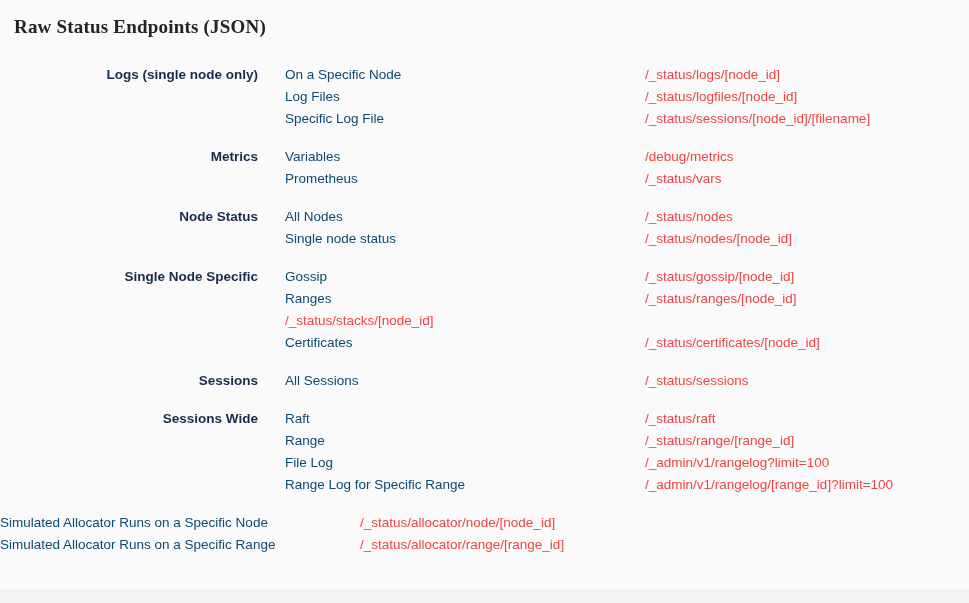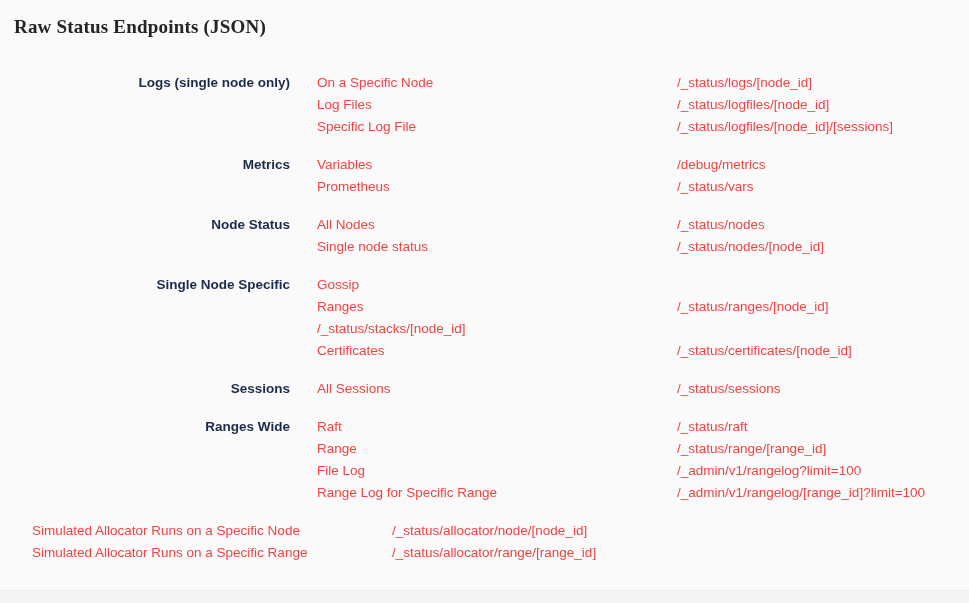--- a/index.html
+++ b/index.html
@@ -17,22 +17,21 @@
     margin: 0;
     padding: 14px 0 0 14px;
     font-size: 19px;
     font-weight: 700;
     letter-spacing: .2px;
     color: #242424;
     line-height: 26px;
     font-family: Liberation Serif, serif;
   }
   .sections {
-    margin-top: 32px;
-    padding-left: 32px;
+    margin-top: 24px;
   }
   .section {
     display: grid;
     grid-template-columns: 258px 1fr;
     column-gap: 27px;
     margin-bottom: 16px;
   }
   .category {
     text-align: right;
     color: #1a2b4a;
@@ -41,21 +40,21 @@
     line-height: 22px;
   }
   .entries { display: block; }
   .entry {
     display: grid;
     grid-template-columns: 360px 1fr;
     font-size: 13.5px;
     line-height: 22px;
   }
   .link {
-    color: #ef4444;
+    color: #0c4a6e;
     text-decoration: none;
     cursor: pointer;
   }
   .path {
     color: #ef4444;
   }
   .bottom-strip {
     position: absolute;
     left: 0; bottom: 0;
     width: 100%;
@@ -78,21 +77,21 @@
     <span class="path">/_status/logs/[node_id]</span>
   </div>
 
   <div class="entry">
     <a class="link" href="#">Log Files</a>
     <span class="path">/_status/logfiles/[node_id]</span>
   </div>
 
   <div class="entry">
     <a class="link" href="#">Specific Log File</a>
-    <span class="path">/_status/logfiles/[node_id]/[sessions]</span>
+    <span class="path">/_status/sessions/[node_id]/[filename]</span>
   </div>
 </div>
   </div>
 
   <div class="section">
     <div class="category">Metrics</div>
     <div class="entries">
   <div class="entry">
     <a class="link" href="#">Variables</a>
     <span class="path">/debug/metrics</span>
@@ -118,20 +117,21 @@
     <span class="path">/_status/nodes/[node_id]</span>
   </div>
 </div>
   </div>
 
   <div class="section">
     <div class="category">Single Node Specific</div>
     <div class="entries">
   <div class="entry">
     <a class="link" href="#">Gossip</a>
+    <span class="path">/_status/gossip/[node_id]</span>
   </div>
 
   <div class="entry">
     <a class="link" href="#">Ranges</a>
     <span class="path">/_status/ranges/[node_id]</span>
   </div>
 
   <div class="entry">
     <span class="path">/_status/stacks/[node_id]</span>
   </div>
@@ -148,21 +148,21 @@
     <div class="entries">
 
   <div class="entry">
     <a class="link" href="#">All Sessions</a>
     <span class="path">/_status/sessions</span>
   </div>
 </div>
   </div>
 
   <div class="section">
-    <div class="category">Ranges Wide</div>
+    <div class="category">Sessions Wide</div>
     <div class="entries">
   <div class="entry">
     <a class="link" href="#">Raft</a>
     <span class="path">/_status/raft</span>
   </div>
 
   <div class="entry">
     <a class="link" href="#">Range</a>
     <span class="path">/_status/range/[range_id]</span>
   </div>

